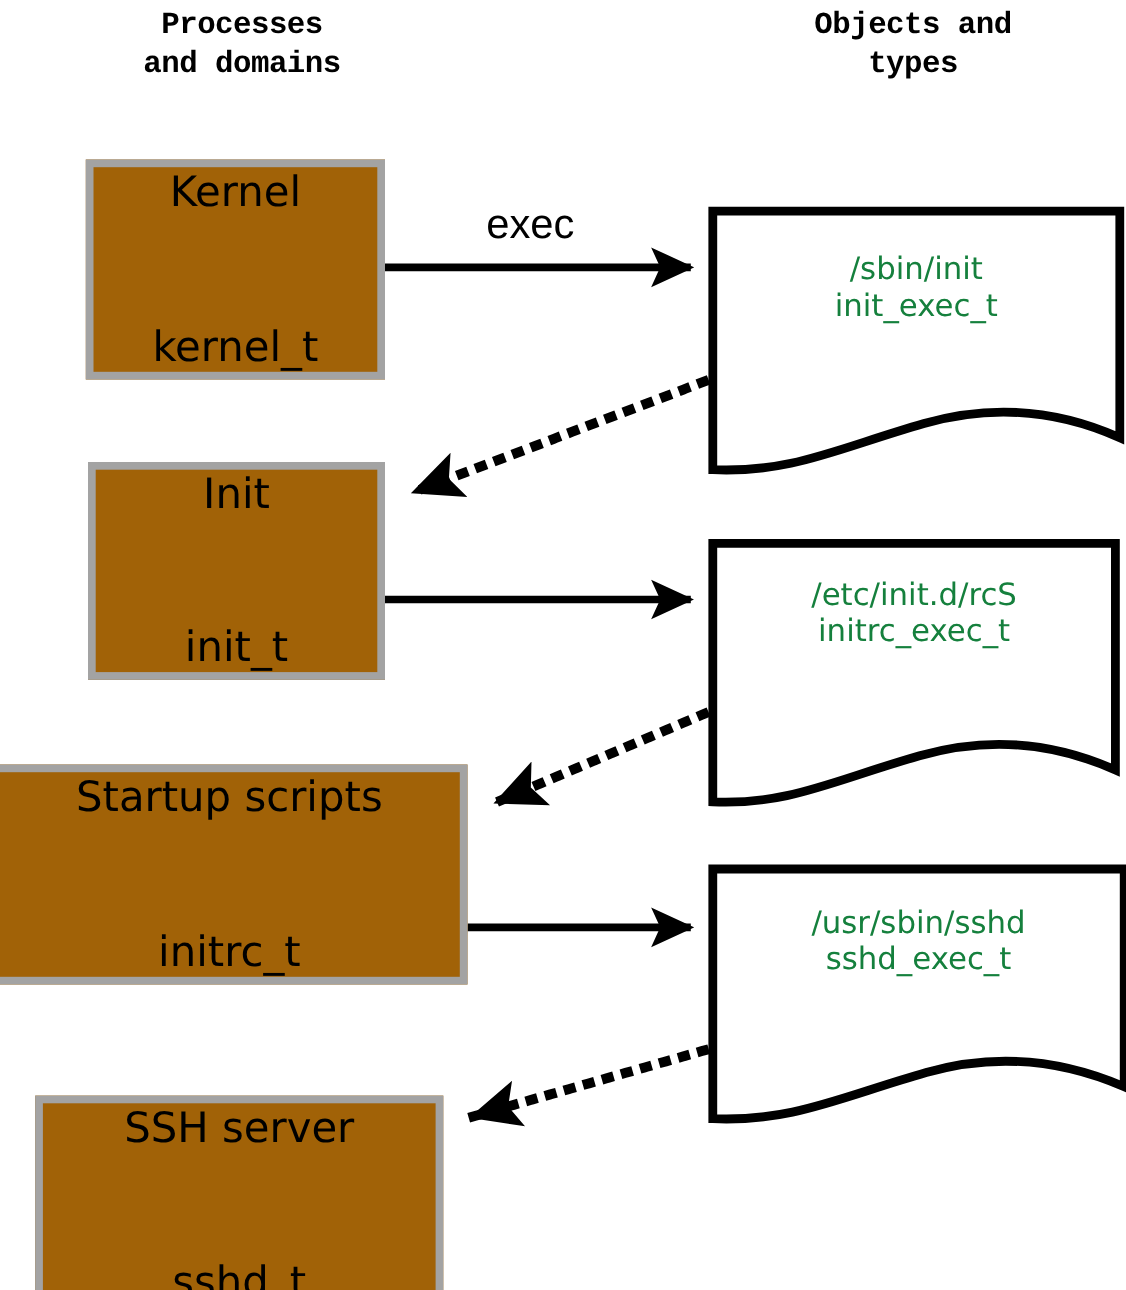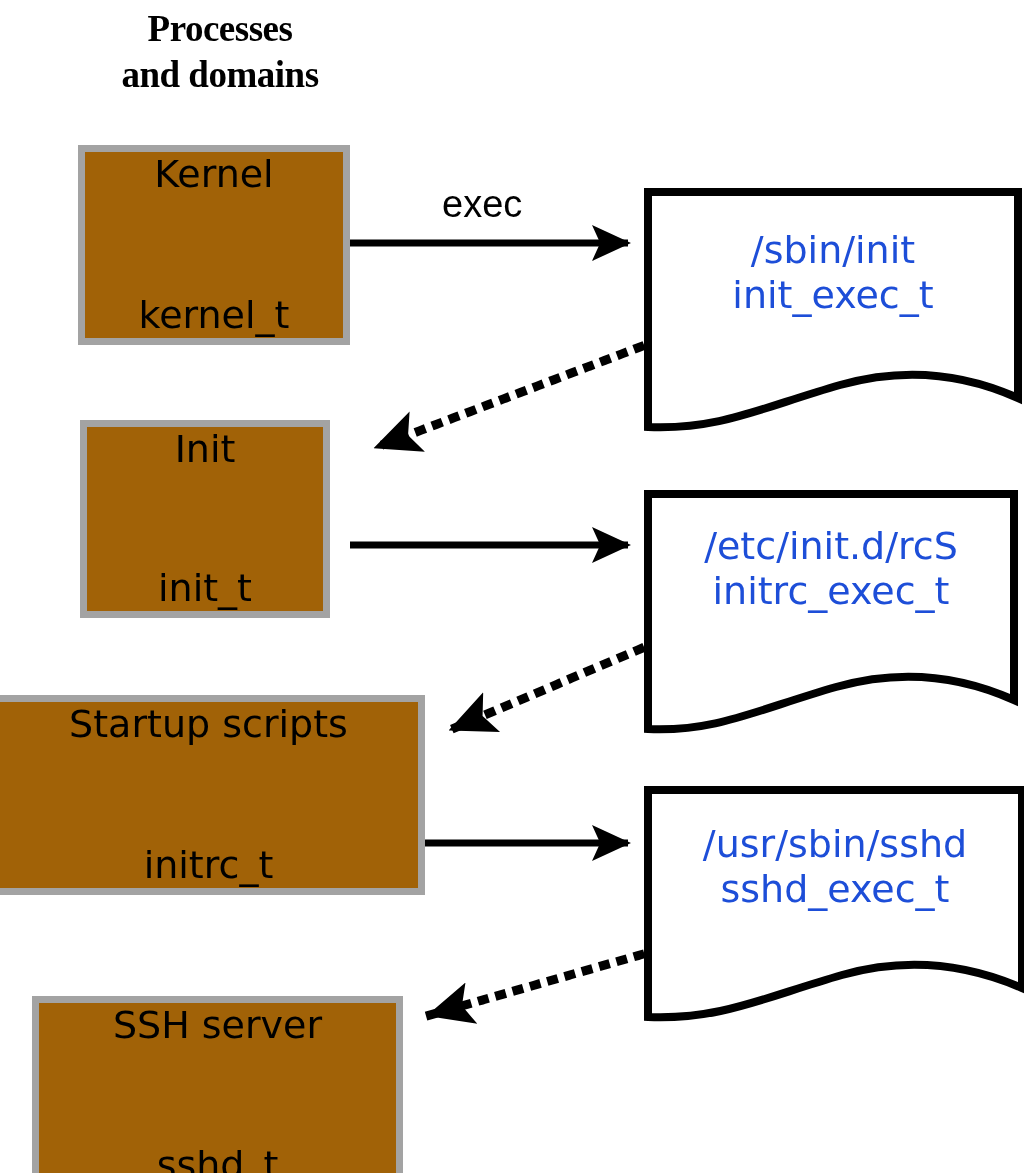--- a/index.html
+++ b/index.html
@@ -10,23 +10,23 @@
   #canvas {
     position: relative;
     width: 1024px;
     height: 1173px;
     background: #ffffff;
     overflow: hidden;
     font-family: "DejaVu Sans", sans-serif;
   }
   .col-header {
     position: absolute;
-    font-family: Liberation Serif, serif;
+    font-family: Liberation Mono, monospace;
     font-weight: bold;
-    font-size: 37px;
+    font-size: 28px;
     line-height: 1.25;
     color: #000000;
     text-align: center;
     white-space: pre-line;
     letter-spacing: -0.5px;
   }
   #hdr-processes { left: 20px;  top: 6px;  width: 400px; }
   #hdr-objects   { left: 640px; top: 6px;  width: 380px; }
 
   .proc-box {
@@ -44,23 +44,23 @@
     font-family: "DejaVu Sans", sans-serif;
     font-size: 38px;
     line-height: 1.18;
     color: #000000;
     white-space: nowrap;
   }
   .doc-text {
     position: absolute;
     text-align: center;
     font-family: "DejaVu Sans", sans-serif;
-    font-size: 38px;
+    font-size: 28px;
     line-height: 1.18;
-    color: #1d4ed8;
+    color: #15803d;
     white-space: nowrap;
   }
   .svg-layer {
     position: absolute;
     left: 0; top: 0;
     width: 1024px;
     height: 1173px;
     pointer-events: none;
   }
   .edge-label {
@@ -71,20 +71,22 @@
     white-space: nowrap;
   }
 </style>
 </head>
 <body>
 
 <div id="canvas">
 
   <div class="col-header" id="hdr-processes">Processes
 and domains</div>
+  <div class="col-header" id="hdr-objects">Objects and
+types</div>
 
   <svg class="svg-layer" viewBox="0 0 1024 1173">
     <defs>
       <marker id="arrowSolid" viewBox="0 0 10 10" refX="9.2" refY="5" markerWidth="5.6" markerHeight="5.6" orient="auto-start-reverse">
         <path d="M 0 0.4 L 10 5 L 0 9.6 L 2.1 5 Z" fill="#000000"></path>
       </marker>
       <marker id="arrowDot" viewBox="0 0 10 10" refX="9.2" refY="5" markerWidth="5.2" markerHeight="5.2" orient="auto-start-reverse">
         <path d="M 0 0.4 L 10 5 L 0 9.6 L 2.1 5 Z" fill="#000000"></path>
       </marker>
     </defs>
@@ -140,21 +142,21 @@
     </g>
   </svg>
 
   <div class="edge-label" style="left:442px; top:183px;">exec</div>
 
   <div class="proc-box" id="box-kernel" style="left:78px; top:145px; width:272px; height:200px;">
     <div class="proc-line">Kernel</div>
     <div class="proc-line">kernel_t</div>
   </div>
 
-  <div class="proc-box" id="box-init" style="left:80px; top:420px; width:250px; height:198px;">
+  <div class="proc-box" id="box-init" style="left:80px; top:420px; width:270px; height:198px;">
     <div class="proc-line">Init</div>
     <div class="proc-line">init_t</div>
   </div>
 
   <div class="proc-box" id="box-initrc" style="left:-8px; top:695px; width:433px; height:200px;">
     <div class="proc-line">Startup scripts</div>
     <div class="proc-line">initrc_t</div>
   </div>
 
   <div class="proc-box" id="box-sshd" style="left:32px; top:972px; width:371px; height:199px;margin-top:24px;">

